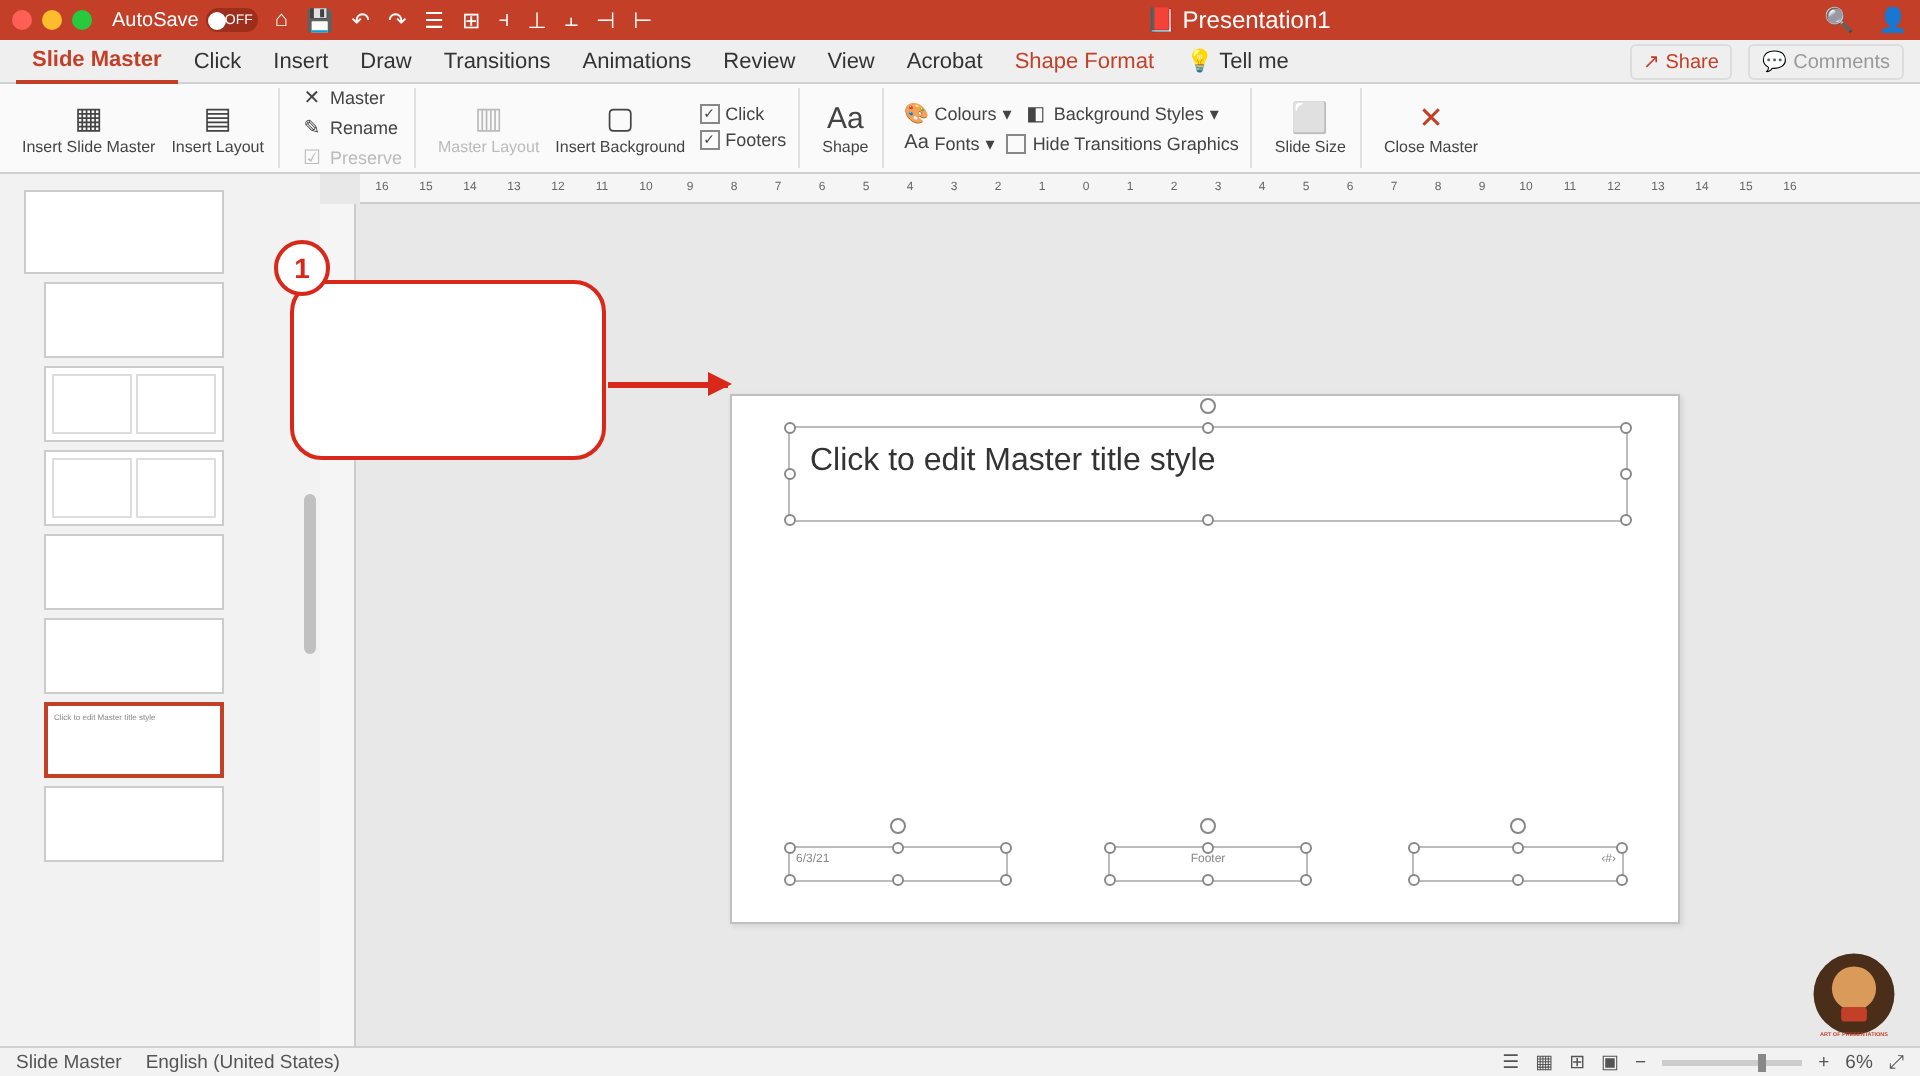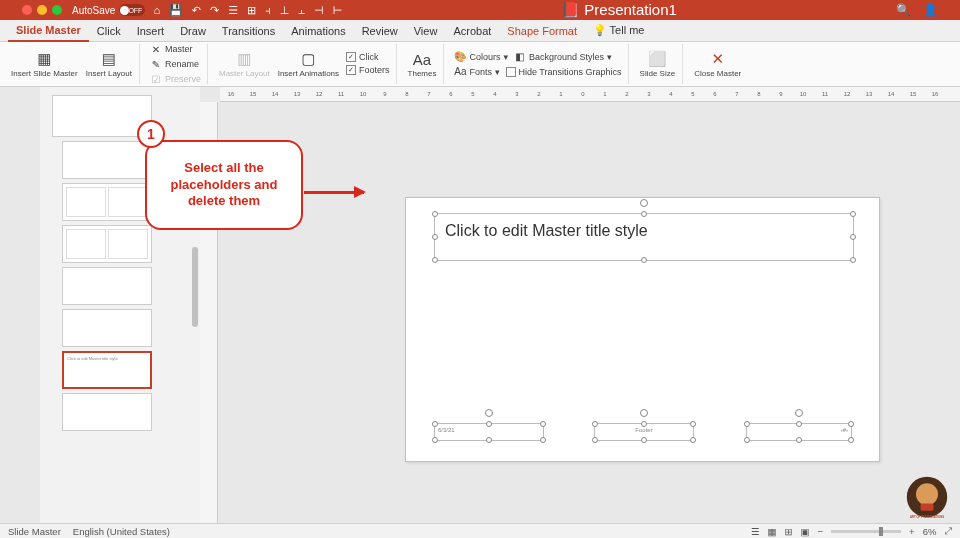--- a/index.html
+++ b/index.html
@@ -1,29 +1,29 @@
 <!DOCTYPE html>
 <html><head>
 <meta charset="utf-8">
 <style>
 * { margin: 0; padding: 0; box-sizing: border-box; font-family: -apple-system, "Segoe UI", sans-serif; }
 body { width: 960px; height: 538px; overflow: hidden; background: #e8e8e8; position: relative; }
 
 
-.titlebar { height: 20px; background: #c33f27; display: flex; align-items: center; color: #fff; font-size: 10px; padding: 0 22px; }
+.titlebar { height: 20px; background: #c33f27; display: flex; align-items: center; color: #fff; font-size: 10px; padding: 0 6px; }
 .traffic { display: flex; gap: 5px; margin-right: 10px; }
 .dot { width: 10px; height: 10px; border-radius: 50%; }
 .red { background: #ff5f56; } .yel { background: #ffbd2e; } .grn { background: #27c93f; }
 .autosave { display: flex; align-items: center; gap: 4px; margin-right: 8px; }
 .toggle { width: 26px; height: 12px; background: #9e2e1c; border-radius: 6px; position: relative; display: flex; align-items: center; }
 .toggle::before { content: ''; width: 9px; height: 9px; background: #fff; border-radius: 50%; position: absolute; left: 1px; }
 .toggle-lbl { font-size: 7px; position: absolute; right: 3px; color: #fff; }
 .tb-icons { display: flex; gap: 9px; }
 .tb-icons span { font-size: 11px; cursor: pointer; }
-.tb-title { flex: 1; text-align: center; font-size: 15px; }
+.tb-title { flex: 1; text-align: center; font-size: 12px; }
 .tb-right { display: flex; gap: 12px; font-size: 12px; }
 
 
 .tabs { height: 22px; background: #f0efef; display: flex; align-items: center; font-size: 11px; border-bottom: 1px solid #d0d0d0; padding: 0 8px; }
 .tab { padding: 4px 8px; cursor: pointer; color: #333; }
 .tab.active-red { color: #c33f27; font-weight: 600; border-bottom: 2px solid #c33f27; }
 .tab.shape-fmt { color: #c33f27; }
 .tabs-right { margin-left: auto; display: flex; gap: 8px; align-items: center; }
 .share-btn { color: #c33f27; font-size: 10px; border: 1px solid #ddd; padding: 2px 6px; border-radius: 3px; cursor: pointer; }
 .comments-btn { color: #999; font-size: 10px; border: 1px solid #ddd; padding: 2px 6px; border-radius: 3px; cursor: pointer; }
@@ -37,21 +37,21 @@
 .rib-big .lbl { font-size: 8px; text-align: center; line-height: 1.1; }
 .rib-row { display: flex; gap: 2px; }
 .rib-stack { display: flex; flex-direction: column; gap: 1px; }
 .rib-small { display: flex; align-items: center; gap: 3px; font-size: 9px; cursor: pointer; padding: 1px 2px; }
 .rib-small .ico { width: 12px; height: 12px; display: inline-flex; align-items: center; justify-content: center; font-size: 10px; }
 .chk { width: 10px; height: 10px; border: 1px solid #888; display: inline-flex; align-items: center; justify-content: center; font-size: 7px; color: #444; }
 .chk.on::before { content: '✓'; }
 .disabled { color: #bbb; }
 
 
-.main { display: flex; height: 436px; padding-left: 40px; }
+.main { display: flex; height: 436px; }
 .thumbs { width: 160px; background: #f2f2f2; overflow-y: auto; padding: 4px 0 4px 6px; position: relative; }
 .thumb { background: #fff; border: 1px solid #ccc; margin: 4px 8px 4px 4px; height: 42px; cursor: pointer; position: relative; padding: 3px; font-size: 4px; color: #888; }
 .thumb.master { width: 100px; margin-left: 6px; }
 .thumb.layout { width: 90px; margin-left: 16px; height: 38px; }
 .thumb.two-col { display: flex; gap: 2px; }
 .thumb.two-col > div { flex: 1; border: 0.5px solid #ddd; }
 .thumb.selected { border: 2px solid #c33f27; }
 .thumb-scroll { position: absolute; right: 2px; top: 160px; width: 6px; height: 80px; background: #c0c0c0; border-radius: 3px; }
 
 .workspace { flex: 1; background: #e8e8e8; position: relative; overflow: hidden; }
@@ -130,20 +130,24 @@
   <div class="tab">Click</div>
   <div class="tab">Insert</div>
   <div class="tab">Draw</div>
   <div class="tab">Transitions</div>
   <div class="tab">Animations</div>
   <div class="tab">Review</div>
   <div class="tab">View</div>
   <div class="tab">Acrobat</div>
   <div class="tab shape-fmt">Shape Format</div>
   <div class="tab">💡 <span>Tell me</span></div>
+  <div class="tabs-right">
+    <div class="share-btn">↗ <span>Share</span></div>
+    <div class="comments-btn">💬 <span>Comments</span></div>
+  </div>
 </div>
 
 <div class="ribbon">
   <div class="rib-grp">
     <div class="rib-row">
       <div class="rib-big">
           <div class="ico">▦</div>
           <div class="lbl">Insert Slide
 Master</div>
         </div>
@@ -173,38 +177,38 @@
   <div class="rib-grp">
     <div class="rib-row">
       <div class="rib-big disabled">
           <div class="ico">▥</div>
           <div class="lbl">Master
 Layout</div>
         </div>
       <div class="rib-big">
           <div class="ico">▢</div>
           <div class="lbl">Insert
-Animations</div>
+Background</div>
         </div>
       <div class="rib-stack" style="justify-content:center">
         <div class="rib-small">
             <span class="chk on"></span>
             <span>Click</span>
           </div>
         <div class="rib-small">
             <span class="chk on"></span>
             <span>Footers</span>
           </div>
       </div>
     </div>
   </div>
   <div class="rib-grp">
     <div class="rib-big">
         <div class="ico">Aa</div>
-        <div class="lbl">Themes</div>
+        <div class="lbl">Shape</div>
       </div>
   </div>
   <div class="rib-grp">
     <div class="rib-stack">
       <div class="rib-row">
         <div class="rib-small"><span class="ico">🎨</span><span>Colours</span> ▾</div>
         <div class="rib-small"><span class="ico">◧</span><span>Background Styles</span> ▾</div>
       </div>
       <div class="rib-row">
         <div class="rib-small"><span class="ico">Aa</span><span>Fonts</span> ▾</div>
@@ -312,21 +316,20 @@
       <div class="ph num-ph">
         <span>‹#›</span>
         <div class="handle h-tl"></div><div class="handle h-tr"></div><div class="handle h-bl"></div><div class="handle h-br"></div><div class="handle h-tm"></div><div class="handle h-bm"></div><div class="rot"></div>
       </div>
     </div>
   </div>
 </div>
 
 <div class="callout">
   <div class="callout-num">1</div>
-  <span>Select all the placeholders and delete them</span>
 </div>
 <div class="arrow"></div>
 
 <div class="status">
   <span>Slide Master</span>
   <span>English (United States)</span>
   <div class="status-right">
     <span>☰</span>
     <span>▦</span>
     <span>⊞</span>

